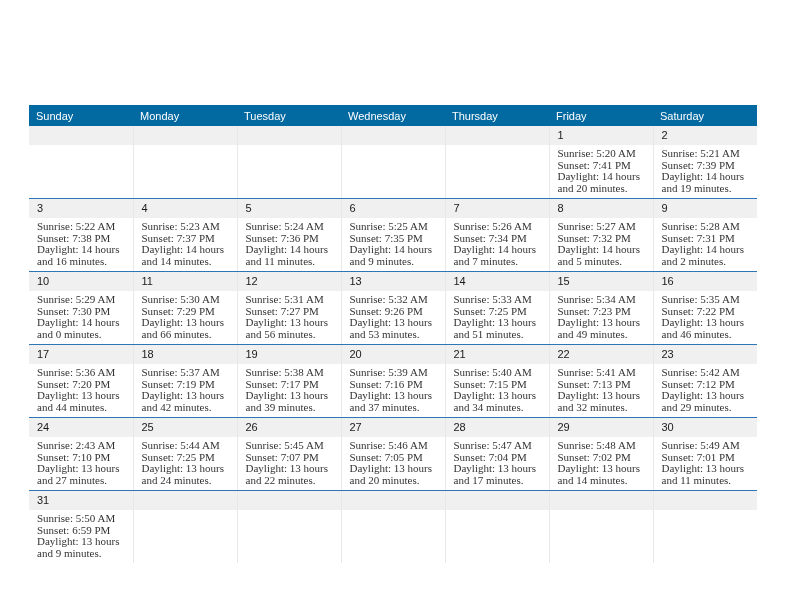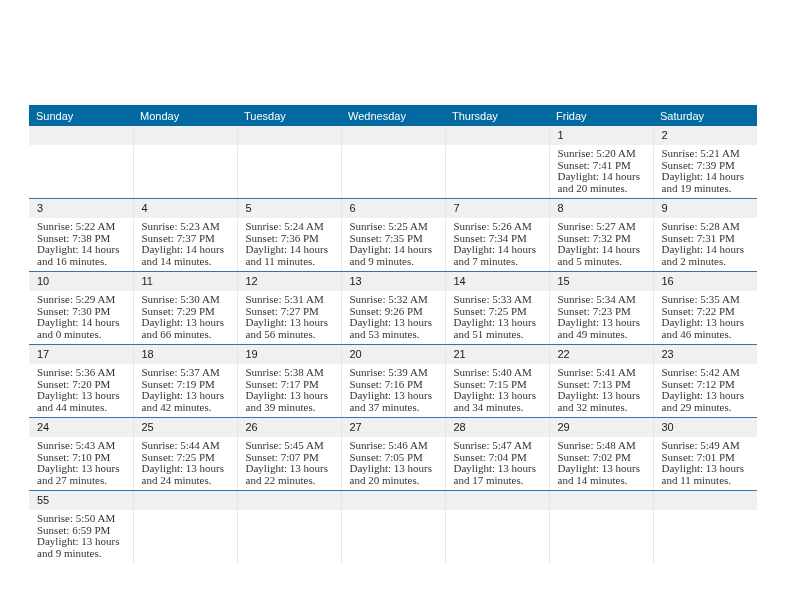--- a/index.html
+++ b/index.html
@@ -393,21 +393,21 @@
               <div>Sunset: 7:12 PM</div>
               <div>Daylight: 13 hours</div>
               <div>and 29 minutes.</div>
             </div>
           </td>
         </tr>
         <tr class="week-row">
           <td class="col-first">
             <span class="daynum">24</span>
             <div class="details">
-              <div>Sunrise: 5:43 AM</div>
+              <div>Sunrise: 2:43 AM</div>
               <div>Sunset: 7:10 PM</div>
               <div>Daylight: 13 hours</div>
               <div>and 27 minutes.</div>
             </div>
           </td>
           <td class="">
             <span class="daynum">25</span>
             <div class="details">
               <div>Sunrise: 5:44 AM</div>
               <div>Sunset: 7:25 PM</div>
@@ -456,21 +456,21 @@
             <div class="details">
               <div>Sunrise: 5:49 AM</div>
               <div>Sunset: 7:01 PM</div>
               <div>Daylight: 13 hours</div>
               <div>and 11 minutes.</div>
             </div>
           </td>
         </tr>
         <tr class="week-row week-last">
           <td class="col-first">
-            <span class="daynum">55</span>
+            <span class="daynum">31</span>
             <div class="details">
               <div>Sunrise: 5:50 AM</div>
               <div>Sunset: 6:59 PM</div>
               <div>Daylight: 13 hours</div>
               <div>and 9 minutes.</div>
             </div>
           </td>
           <td class="">
             <span class="daynum empty"></span>
           </td>

